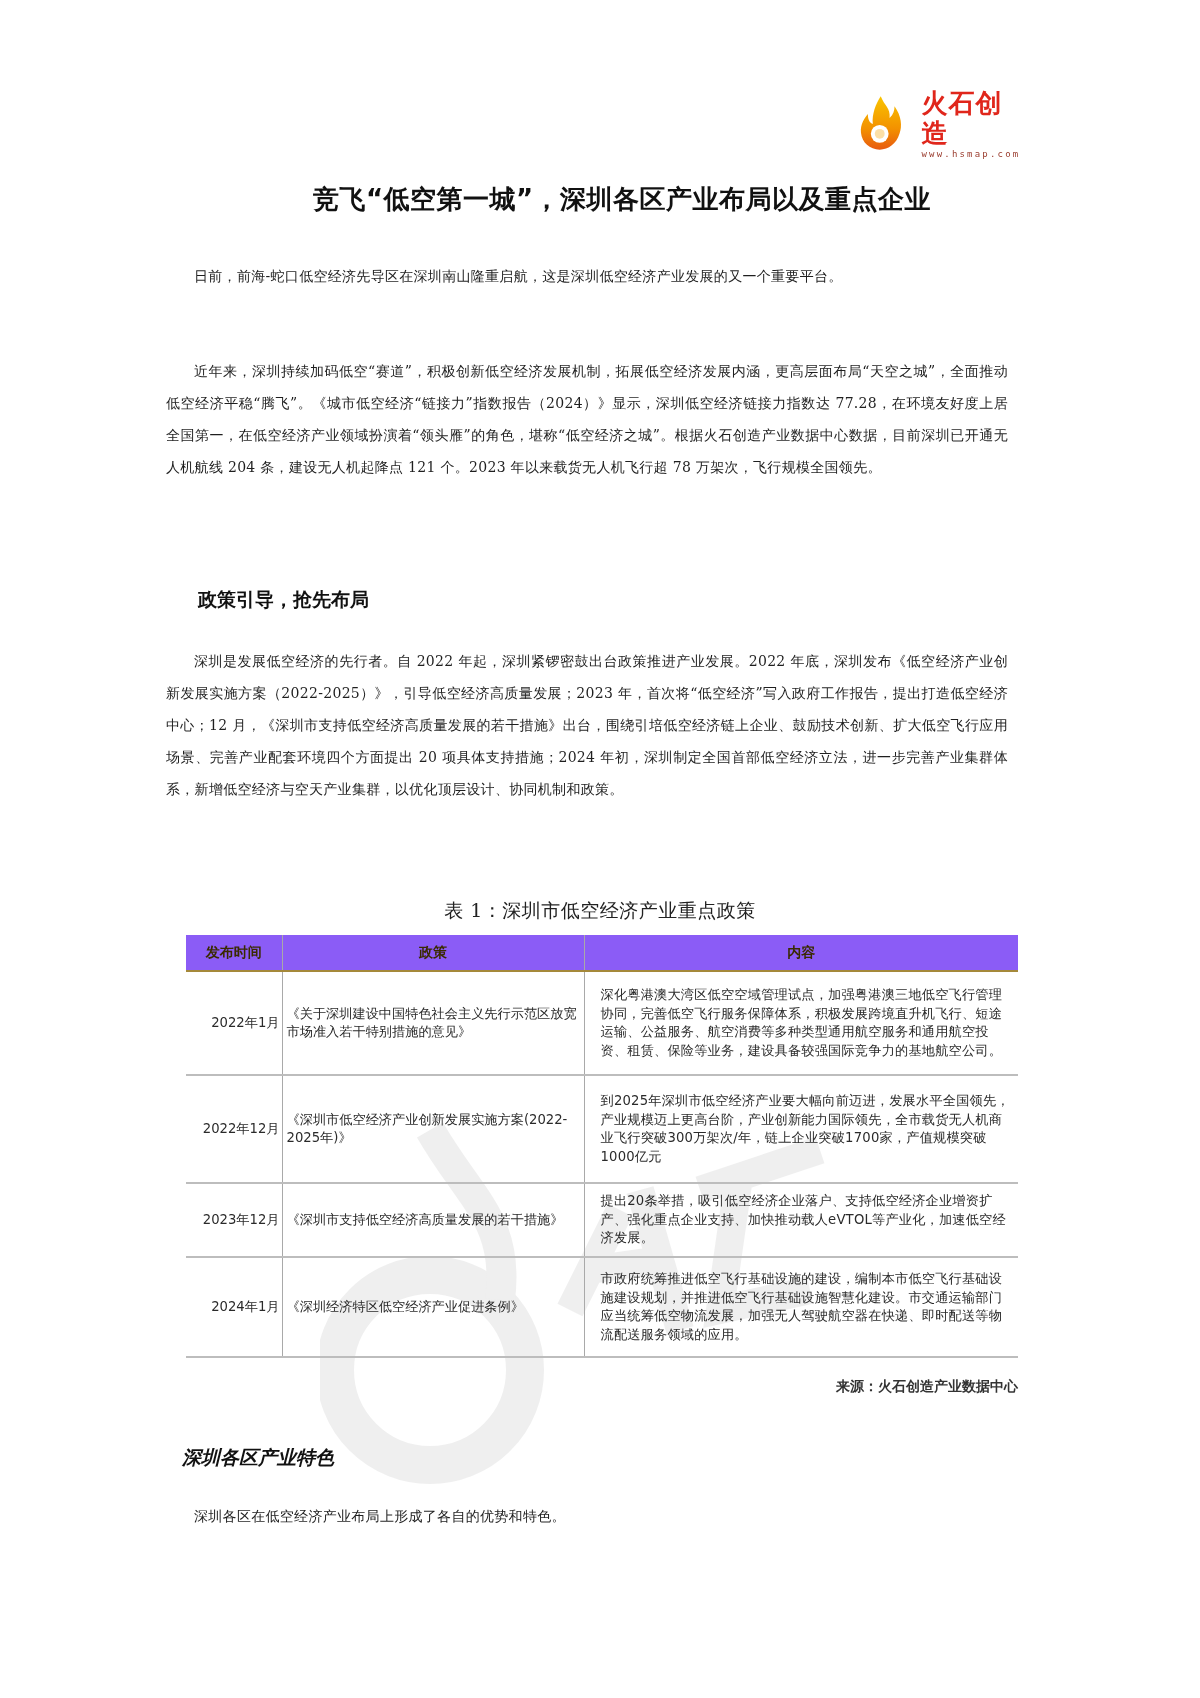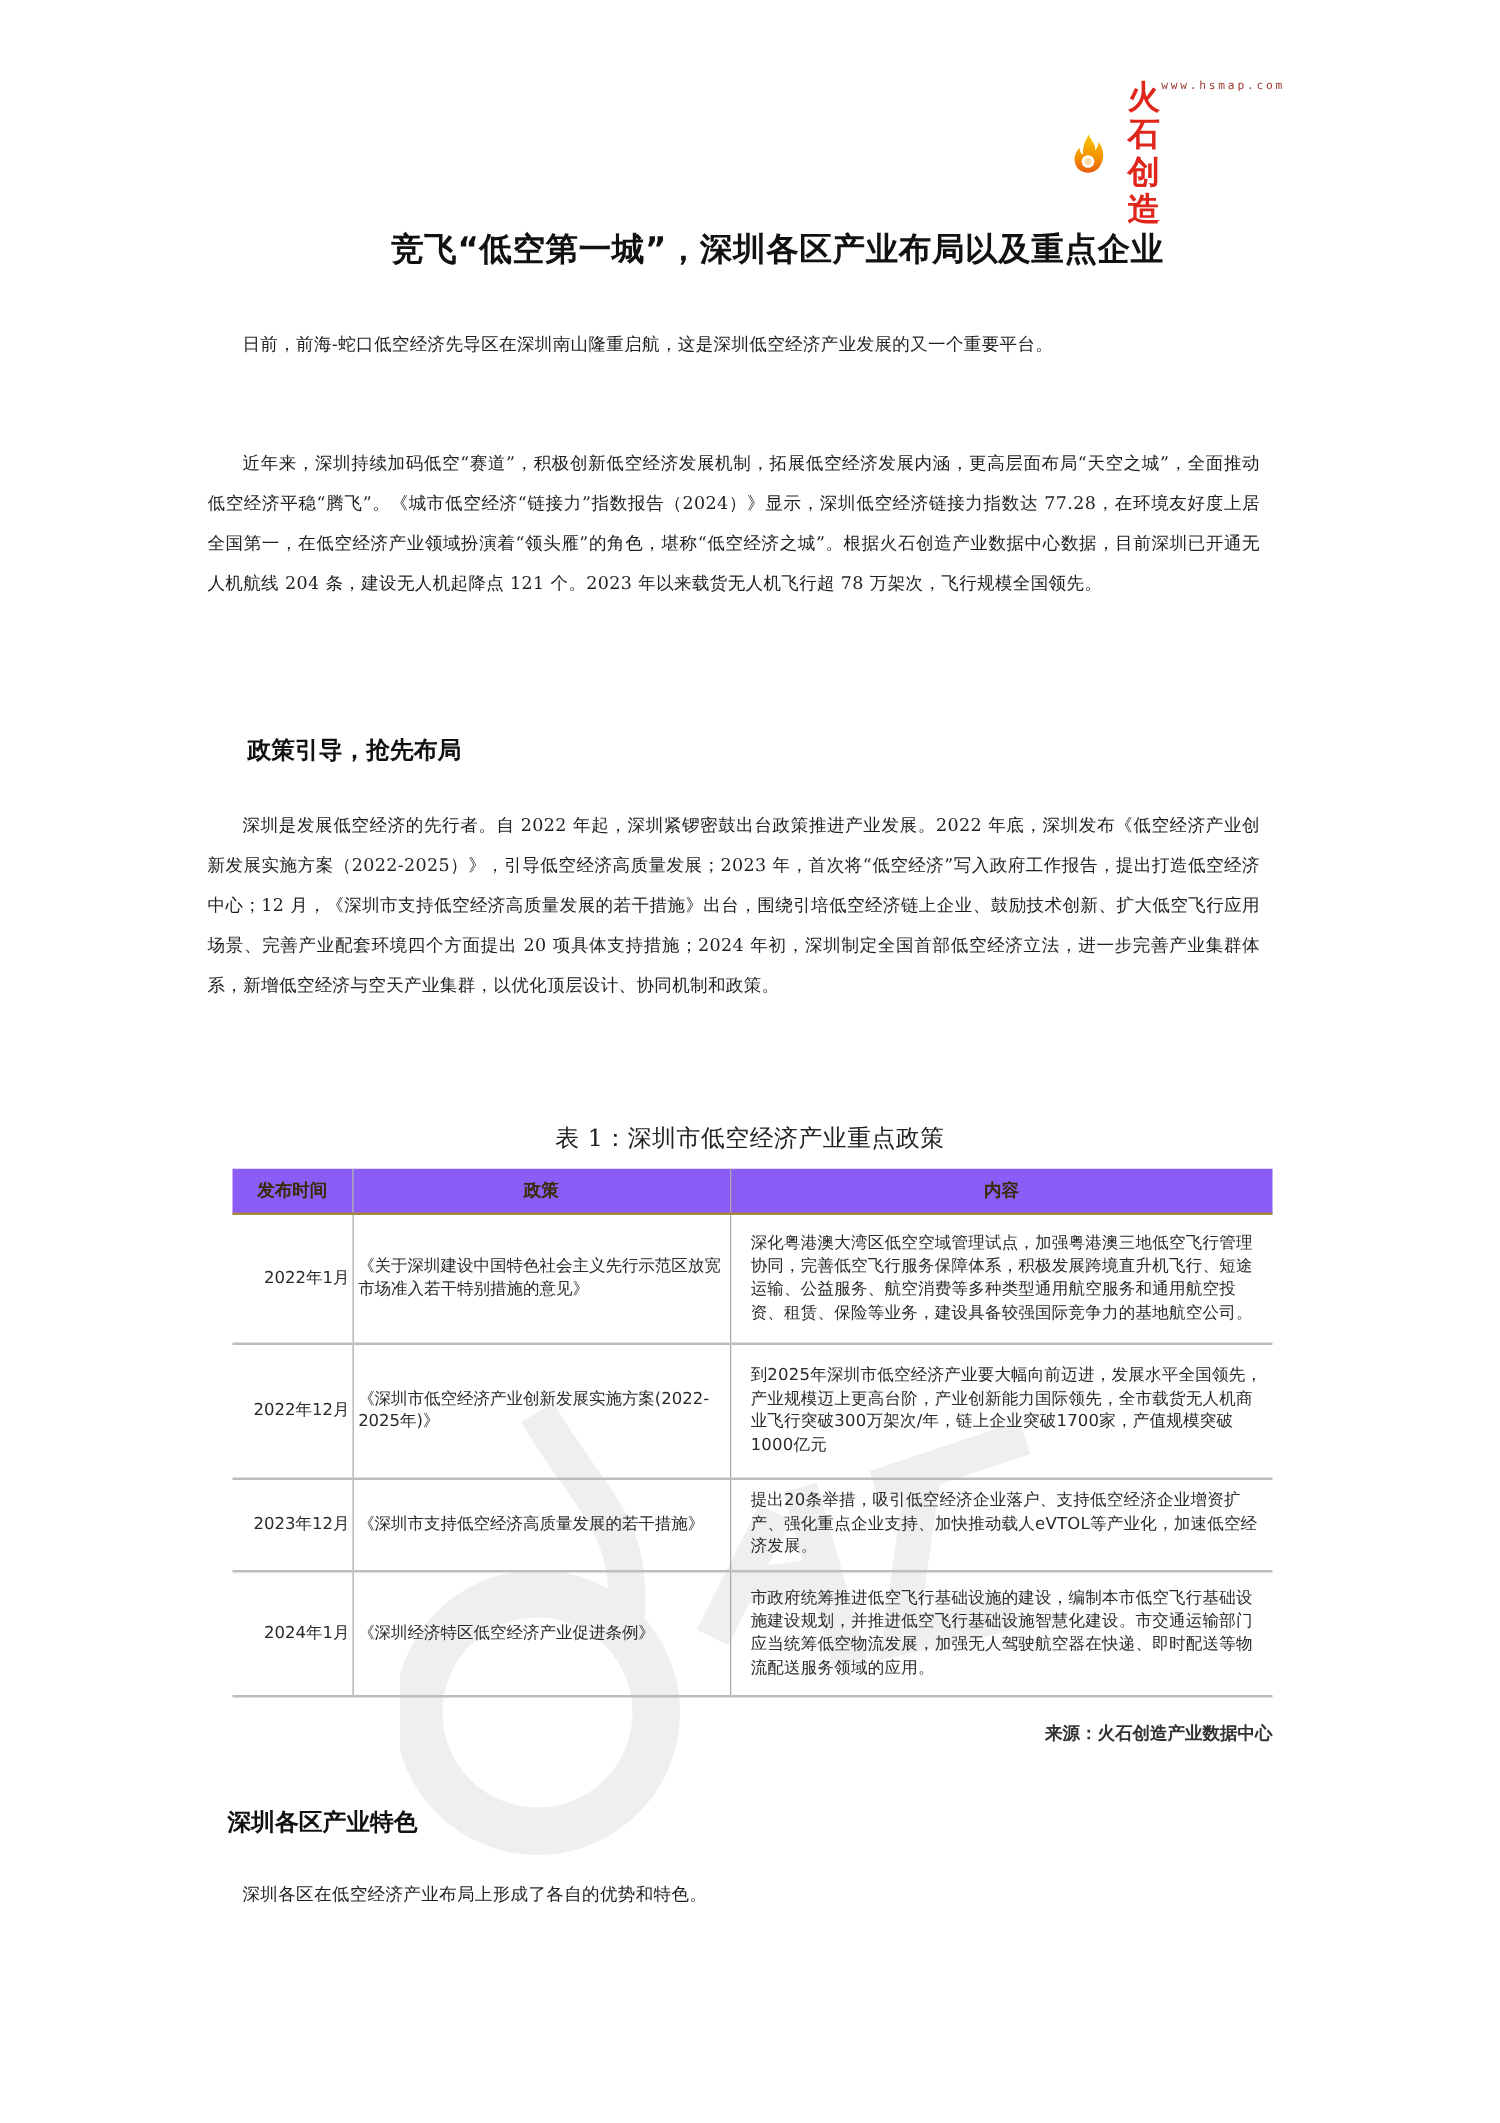--- a/index.html
+++ b/index.html
@@ -1,21 +1,21 @@
 <!DOCTYPE html>
 <html><head>
 <meta charset="utf-8">
 <style>
   * { box-sizing: border-box; margin: 0; padding: 0; }
   html, body { width: 1200px; height: 1698px; background: #ffffff; }
   body { position: relative; font-family: "DejaVu Serif", "Liberation Serif", serif; color: #1a1a1a; overflow: hidden; }
 
   .logo { position: absolute; left: 858px; top: 92px; width: 170px; height: 62px; display: flex; align-items: center; }
   .logo .flame { width: 46px; height: 58px; position: relative; }
-  .logo .brand { margin-left: 18px; display: flex; }
+  .logo .brand { margin-left: 18px; display: flex; flex-direction: column; }
   .logo .brand-name { font-family: "DejaVu Sans", sans-serif; font-weight: bold; color: #e0261b; font-size: 26px; letter-spacing: 1px; line-height: 30px; }
   .logo .brand-url { font-family: "DejaVu Sans Mono", monospace; color: #9a3b2d; font-size: 9px; letter-spacing: 2.2px; margin-top: 1px; }
 
   .watermark { position: absolute; left: 320px; top: 1070px; width: 520px; height: 420px; opacity: 0.09; pointer-events: none; }
 
   .title { position: absolute; left: 0; width: 1200px; top: 182px; text-align: center; font-family: "DejaVu Sans", sans-serif; font-weight: bold; font-size: 26px; color: #111; letter-spacing: 0.5px; margin-left: 22px; }
 
   .para { position: absolute; left: 166px; width: 842px; font-size: 14px; line-height: 32px; color: #1f1f1f; text-align: justify; text-indent: 2em; letter-spacing: 0.3px; }
   .heading { position: absolute; left: 182px; font-family: "DejaVu Sans", sans-serif; font-weight: bold; font-size: 19px; color: #111; }
 
@@ -97,14 +97,14 @@
     <tr style="height:100px;">
       <td class="date">2024年1月</td>
       <td class="policy-name">《深圳经济特区低空经济产业促进条例》</td>
       <td class="content">市政府统筹推进低空飞行基础设施的建设，编制本市低空飞行基础设施建设规划，并推进低空飞行基础设施智慧化建设。市交通运输部门应当统筹低空物流发展，加强无人驾驶航空器在快递、即时配送等物流配送服务领域的应用。</td>
     </tr>
   </tbody>
 </table>
 
 <div class="source">来源：火石创造产业数据中心</div>
 
-<h2 class="heading" style="top:1445px;">深圳各区产业特色</h2>
+<h2 class="heading" style="top:1445px;font-style:italic;">深圳各区产业特色</h2>
 <p class="para" style="top:1500px;">深圳各区在低空经济产业布局上形成了各自的优势和特色。</p>
 
 </body></html>

